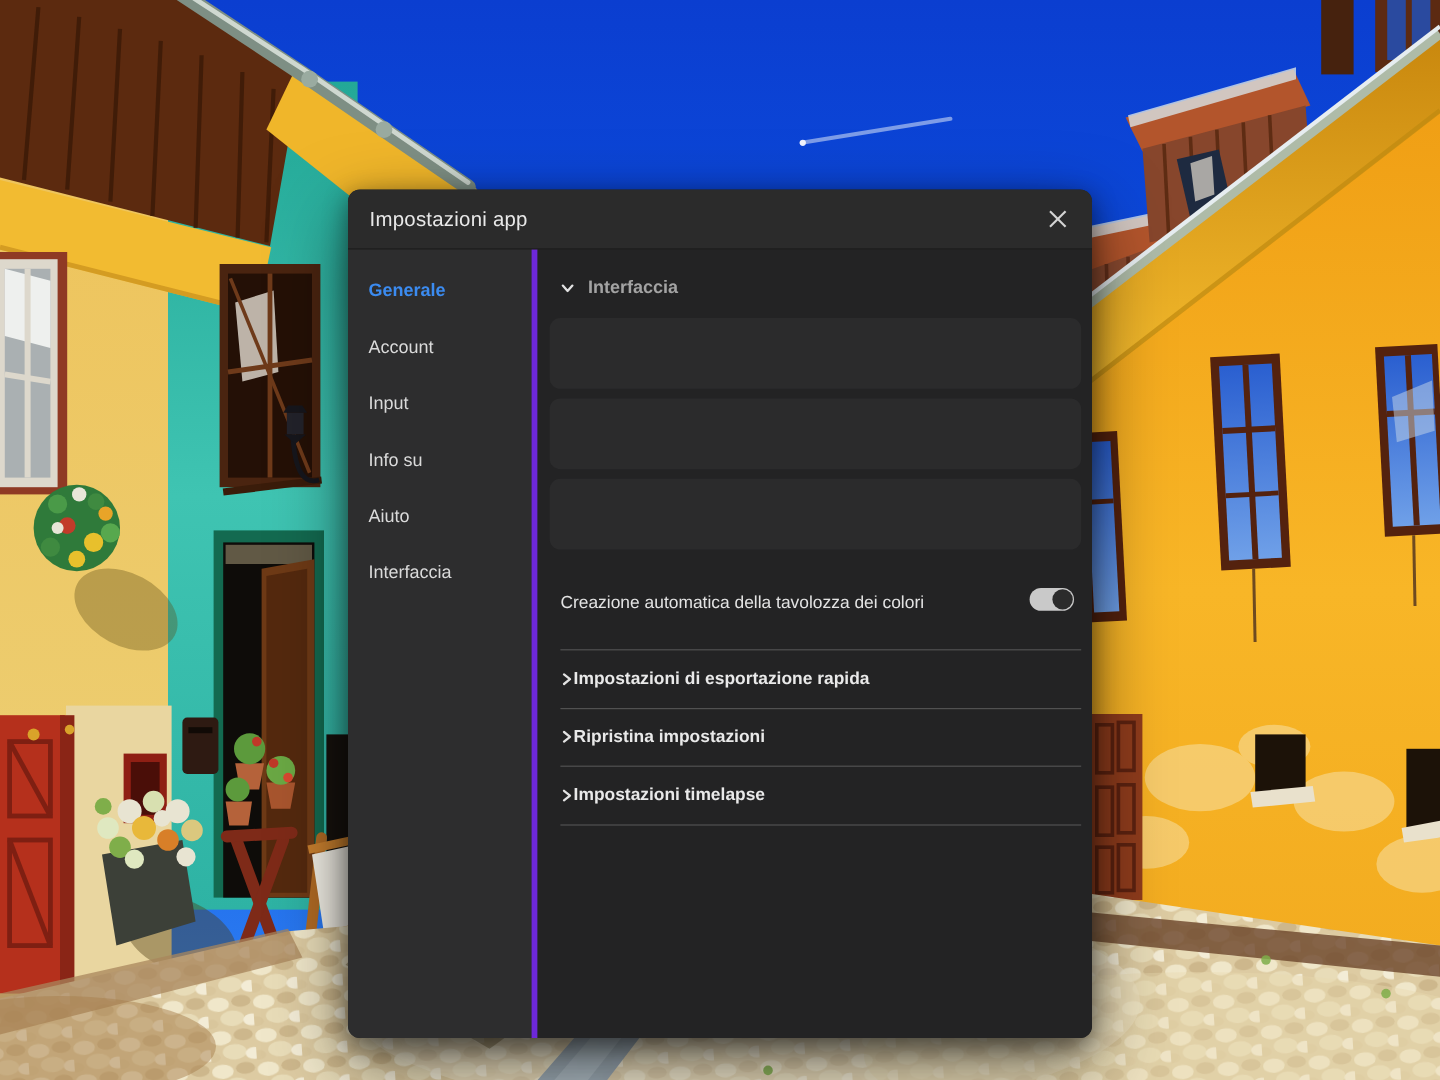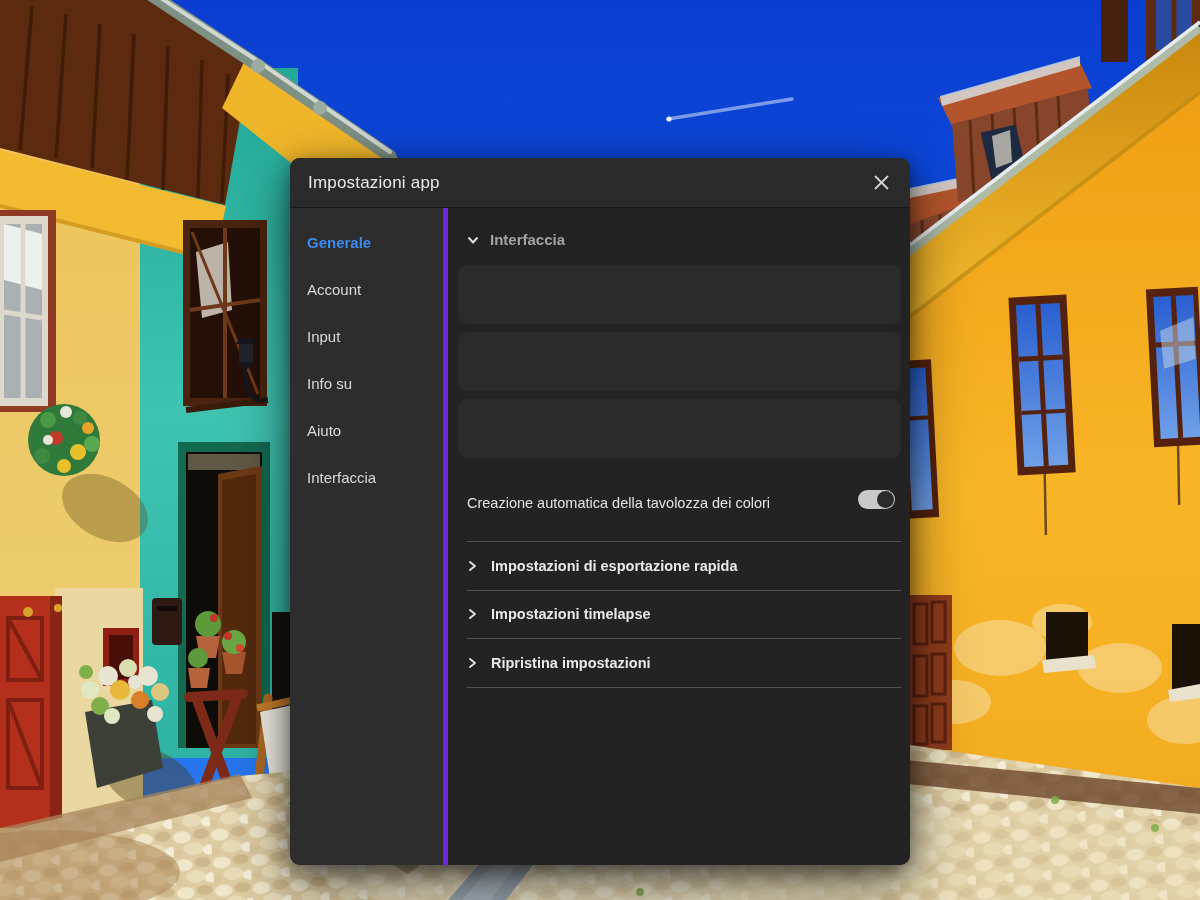--- a/index.html
+++ b/index.html
@@ -27,21 +27,21 @@
   .card{height:59px;border-radius:9px;background:#2b2b2c;margin-bottom:8px;}
   .toggle-row{display:flex;margin-top:25px;padding-left:9px;padding-right:6px;}
   .toggle-texts{flex:1;margin-top:12px;}
   .toggle-label{font-size:14.5px;color:#e3e3e3;margin-bottom:7px;}
   .toggle-desc{font-size:12.5px;color:#9b9b9b;line-height:19px;max-width:345px;}
   .switch{width:37px;height:19px;border-radius:10px;background:#c9c9c9;position:relative;
           margin-top:7px;cursor:pointer;flex:0 0 37px;}
   .switch .knob{position:absolute;right:1px;top:1px;width:17px;height:17px;border-radius:50%;
                 background:#2b2b2b;}
   .rows{margin:23px 0 0 9px;border-top:1px solid #515151;}
-  .row{height:47.5px;display:flex;align-items:center;gap:13px;border-bottom:1px solid #515151;
+  .row{height:47.5px;display:flex;align-items:center;border-bottom:1px solid #515151;
        font-size:14.5px;font-weight:700;color:#e9e9e9;cursor:pointer;}
   .chev{flex:0 0 auto;display:block;}
 </style>
 </head>
 <body>
 
 <div class="stage">
 
   <svg class="bg" viewBox="0 0 1200 900" width="1200" height="900" aria-hidden="true">
     <defs>
@@ -374,25 +374,25 @@
           <div class="row">
             <svg class="chev" width="11" height="12" viewBox="0 0 11 12">
               <polyline points="3,2 8,6 3,10" fill="none" stroke="#e2e2e2" stroke-width="1.9" stroke-linecap="round" stroke-linejoin="round"></polyline>
             </svg>
             <span>Impostazioni di esportazione rapida</span>
           </div>
           <div class="row">
             <svg class="chev" width="11" height="12" viewBox="0 0 11 12">
               <polyline points="3,2 8,6 3,10" fill="none" stroke="#e2e2e2" stroke-width="1.9" stroke-linecap="round" stroke-linejoin="round"></polyline>
             </svg>
-            <span>Impostazioni timelapse</span>
+            <span>Ripristina impostazioni</span>
           </div>
           <div class="row">
             <svg class="chev" width="11" height="12" viewBox="0 0 11 12">
               <polyline points="3,2 8,6 3,10" fill="none" stroke="#e2e2e2" stroke-width="1.9" stroke-linecap="round" stroke-linejoin="round"></polyline>
             </svg>
-            <span>Ripristina impostazioni</span>
+            <span>Impostazioni timelapse</span>
           </div>
         </div>
       </div>
     </div>
   </div>
 </div>
 
 </body></html>

